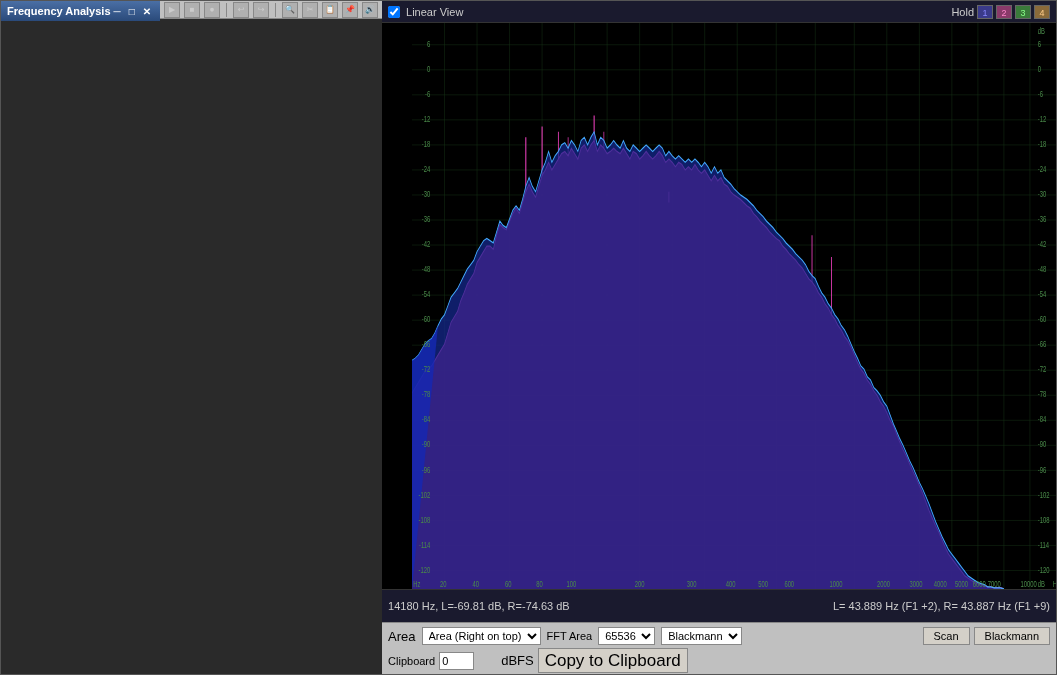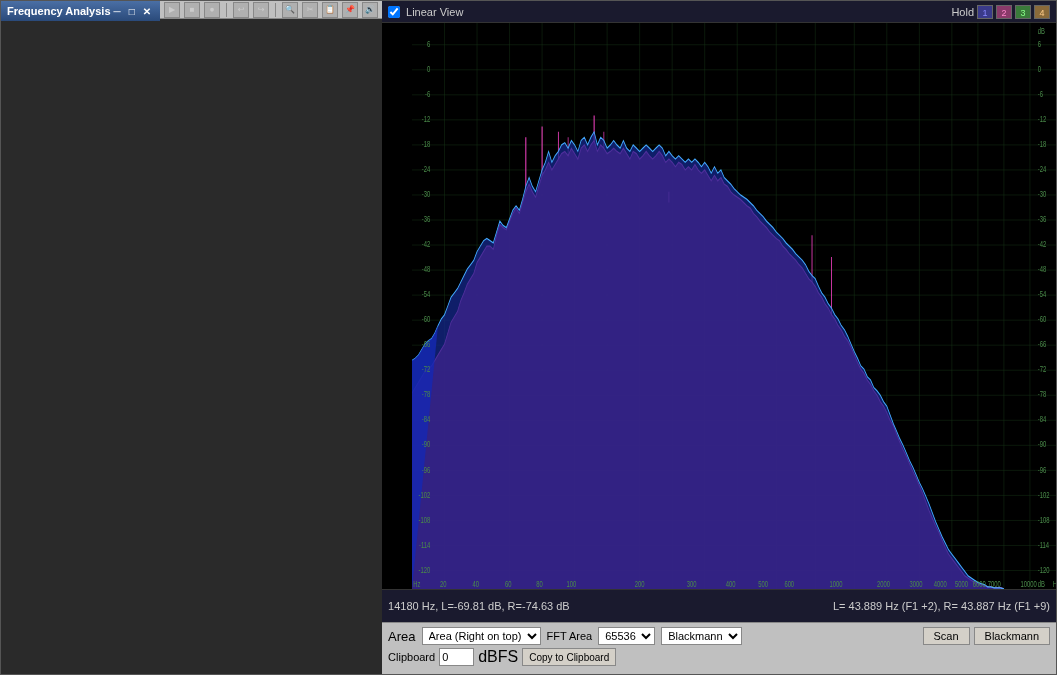--- a/index.html
+++ b/index.html
@@ -544,18 +544,18 @@
           <option>Flat Top</option>
         </select>
         <div id="scan-advanced" style="margin-left:auto;display:flex;gap:4px;">
           <button class="bottom-btn" style="height:18px;font-size:11px;background:#d4d0c8;border:1px solid #888;padding:0 10px;cursor:pointer;">Scan</button>
           <button class="bottom-btn" style="height:18px;font-size:11px;background:#d4d0c8;border:1px solid #888;padding:0 10px;cursor:pointer;">Blackmann</button>
         </div>
       </div>
       <div id="bottom-row-2" style="display:flex;align-items:center;gap:4px;">
         <span style="font-size:11px;color:#000;">Clipboard</span>
         <input type="text" value="0" style="height: 18px; width: 35px; font-size: 11px; border: 1px solid rgb(136, 136, 136); padding: 0px 2px;">
-        <span style="font-size:16px;color:#000;">dBFS</span>
-        <button class="bottom-btn" style="height:18px;font-size:10px;background:#d4d0c8;border:1px solid #888;padding:0 6px;cursor:pointer;">Copy to Clipboard</button>
+        <span style="font-size:13px;color:#000;margin-left:23px;">dBFS</span>
+        <button class="bottom-btn" style="height:25px;font-size:17px;background:#d4d0c8;border:1px solid #888;padding:0 6px;cursor:pointer;">Copy to Clipboard</button>
       </div>
     </div>
   </div>
 </div>
 
 </body></html>

